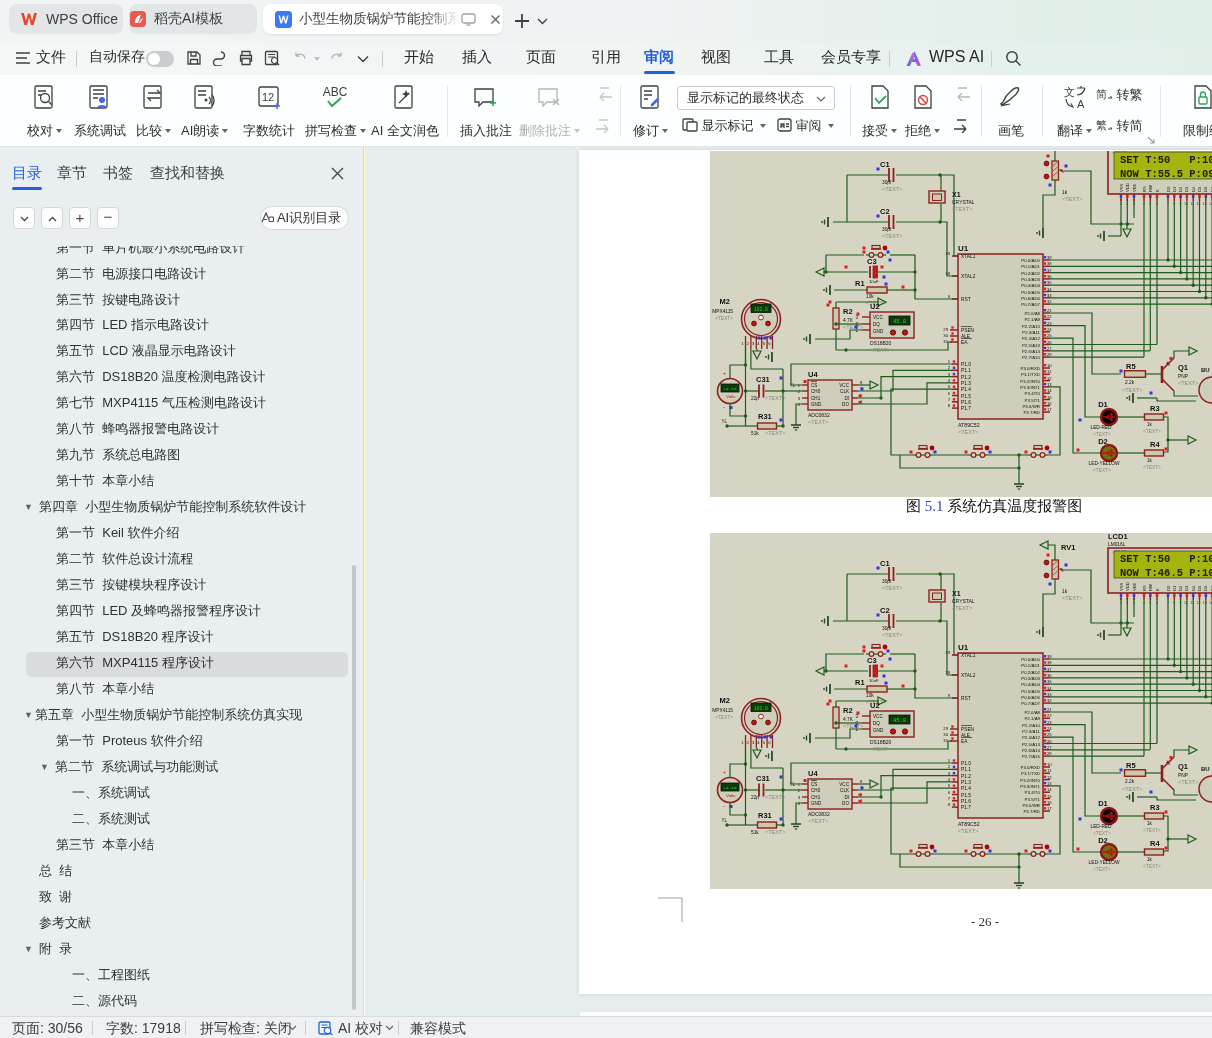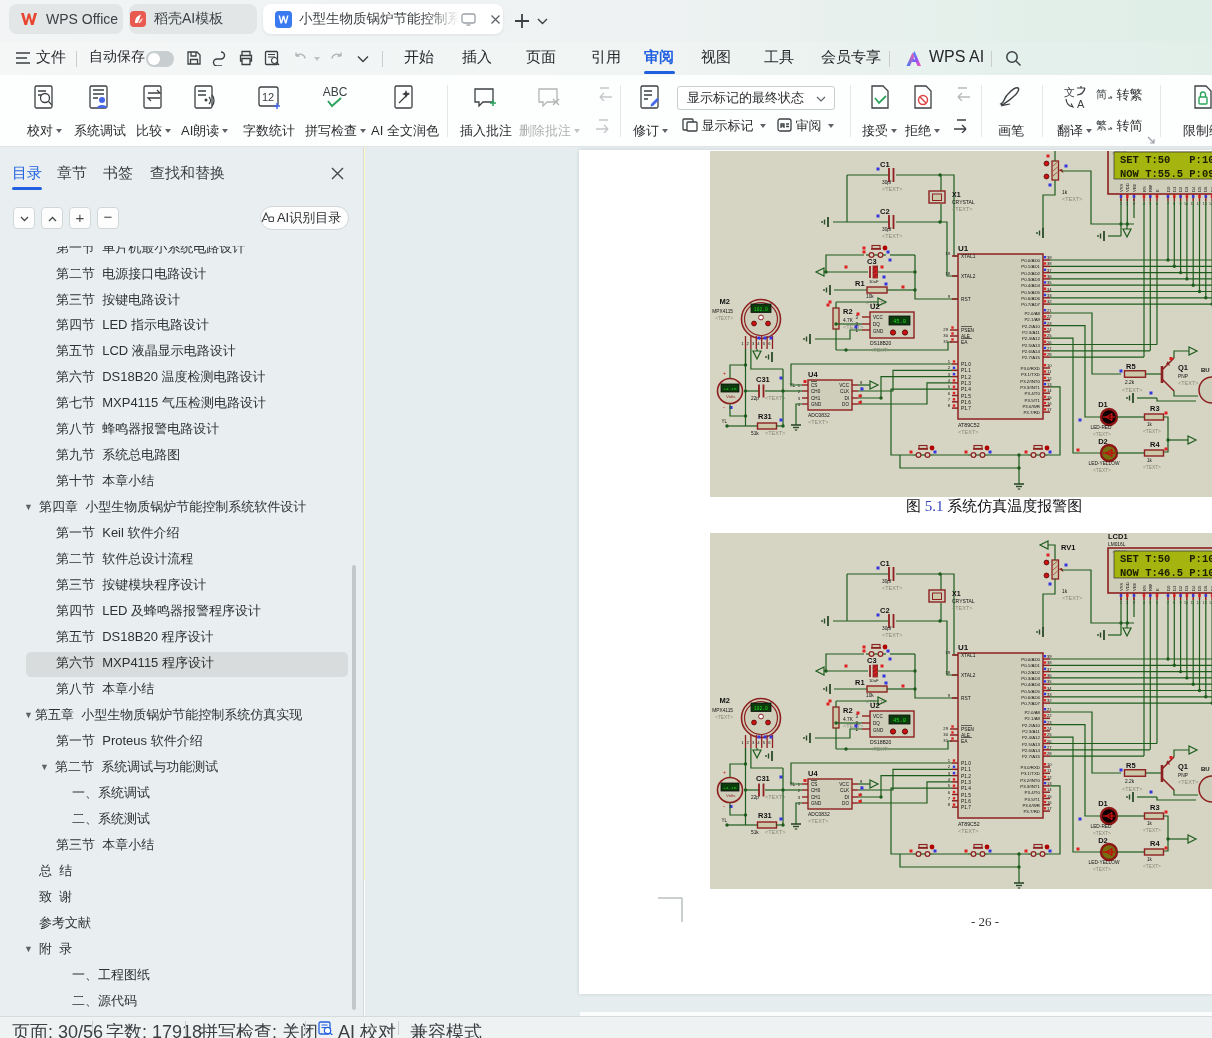--- a/index.html
+++ b/index.html
@@ -27,21 +27,21 @@
 .ptab{position:absolute;top:164px;font-size:15px;color:#3b3e40}
 .ptab.sel{color:#2160e0}
 .navbtn{position:absolute;top:207px;width:22px;height:22px;background:#fdfdfd;border:1px solid #d2d7d8;border-radius:4px;color:#45484a;font-size:12px;text-align:center;line-height:20px}
 .ti{position:absolute;font-size:13px;color:#2e3133;white-space:nowrap}
 .tri{font-size:9px;color:#5f6366;vertical-align:1px}
 .hl{position:absolute;left:26px;width:322px;height:25px;background:#d8dcdd;border-radius:5px}
 
 #docarea{position:absolute;left:365px;top:147px;width:847px;height:869px;background:#e6edef}
 #page{position:absolute;left:214px;top:3px;width:633px;height:844px;background:#fff;box-shadow:0 0 4px rgba(0,0,0,.12)}
 
-#statusbar{position:absolute;left:0;top:1016px;width:1212px;height:22px;background:#eff2f2;border-top:1px solid #d7dbdb;font-size:18px;color:#3c4043}
+#statusbar{position:absolute;left:0;top:1016px;width:1212px;height:22px;background:#eff2f2;border-top:1px solid #d7dbdb;font-size:14px;color:#3c4043}
 .st{position:absolute;top:3px}
 .ssep{position:absolute;top:4px;width:1px;height:14px;background:#c9cdce}
 svg text{user-select:none}
 </style></head>
 <body>
 <div id="app">
 
 <div id="tabbar">
   <div class="tab gray" style="left:9px;width:114px;padding-left:10px">
     <svg width="20" height="18" viewBox="0 0 20 18" style="margin-right:7px">

